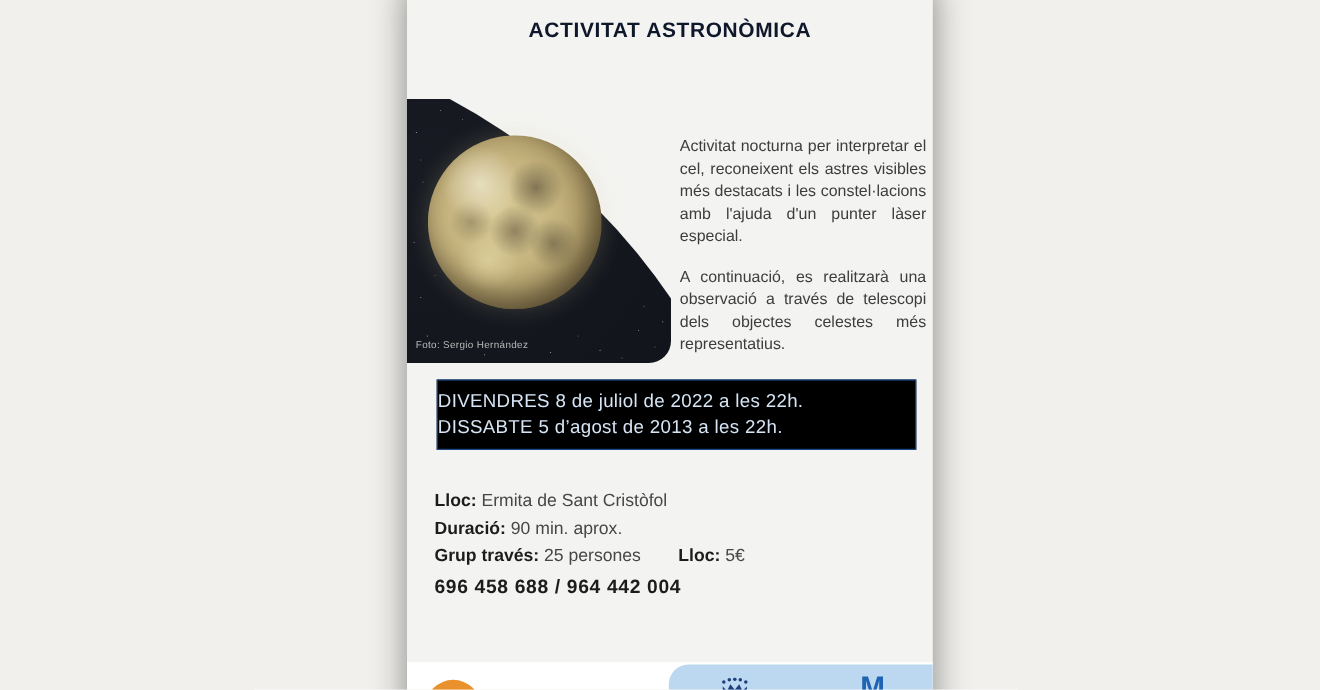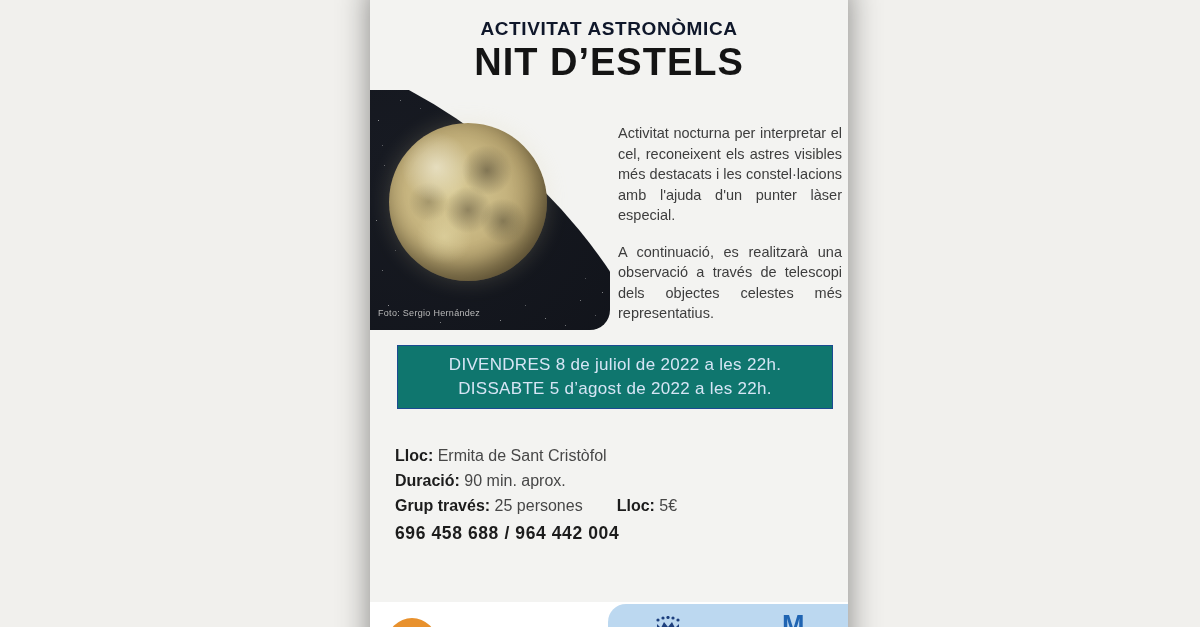--- a/index.html
+++ b/index.html
@@ -40,23 +40,23 @@
           radial-gradient(circle at 25% 50%, rgba(90,80,55,0.35) 0%, rgba(90,80,55,0) 14%),
           radial-gradient(circle at 42% 45%, #d9cb96 0%, #c5b37e 40%, #a5915f 68%, #837049 85%, #51452e 98%);
         box-shadow:0 0 22px rgba(225,215,165,0.2), inset -8px -12px 22px rgba(0,0,0,0.4);}
   .credit{position:absolute;left:8px;top:218px;font-size:9px;color:#b9b9b9;letter-spacing:0.3px;}
 
   
   .desc{position:absolute;left:248px;top:138px;width:224px;color:#3d3d3d;}
   .desc p{margin:0 0 16px 0;font-size:14.5px;line-height:20.5px;text-align:justify;}
 
   
-  .banner{position:absolute;left:27px;top:360px;width:436px;height:64px;background:#0f766e;
+  .banner{position:absolute;left:27px;top:360px;width:436px;height:64px;background:#000000;
           border:1px solid #1a4a91;box-sizing:border-box;display:flex;flex-direction:column;
-          justify-content:center;align-items:center;}
+          justify-content:center;}
   .banner div{color:#d6e5f5;font-size:17px;line-height:24px;letter-spacing:0.3px;}
 
   
   .details{position:absolute;left:25px;top:458px;font-size:16px;color:#474747;}
   .details .row{line-height:25px;white-space:nowrap;}
   .details b{color:#1c1c1c;}
   .details .gap{display:inline-block;width:34px;}
   .details .phones{font-weight:bold;color:#1c1c1c;font-size:17.5px;letter-spacing:0.6px;margin-top:3px;}
 
   
@@ -68,37 +68,36 @@
   .crown{position:absolute;left:285px;top:631px;width:26px;height:20px;}
   .mletter{position:absolute;left:412px;top:625px;font-size:27px;font-weight:800;color:#1f64b2;}
 </style>
 </head>
 <body>
 
 <div id="stage">
   <div id="poster">
 
     <div class="kicker">ACTIVITAT ASTRONÒMICA</div>
-    <div class="title">NIT D’ESTELS</div>
 
     <div class="moonblock">
       <div class="nightdisc"></div>
       <div class="stars"></div>
       <div class="moon"></div>
       <div class="credit">Foto: Sergio Hernández</div>
     </div>
 
     <div class="desc">
       <p>Activitat nocturna per interpretar el cel, reconeixent els astres visibles més destacats i les constel·lacions amb l'ajuda d'un punter làser especial.</p>
       <p>A continuació, es realitzarà una observació a través de telescopi dels objectes celestes més representatius.</p>
     </div>
 
     <div class="banner">
       <div>DIVENDRES 8 de juliol de 2022 a les 22h.</div>
-      <div>DISSABTE 5 d’agost de 2022 a les 22h.</div>
+      <div>DISSABTE 5 d’agost de 2013 a les 22h.</div>
     </div>
 
     <div class="details">
       <div class="row"><b>Lloc:</b><span> Ermita de Sant Cristòfol</span></div>
       <div class="row"><b>Duració:</b><span> 90 min. aprox.</span></div>
       <div class="row"><b>Grup través:</b><span> 25 persones</span><span class="gap"></span><b>Lloc:</b><span> 5€</span></div>
       <div class="row phones">696 458 688 / 964 442 004</div>
     </div>
 
     <div class="footer"></div>

